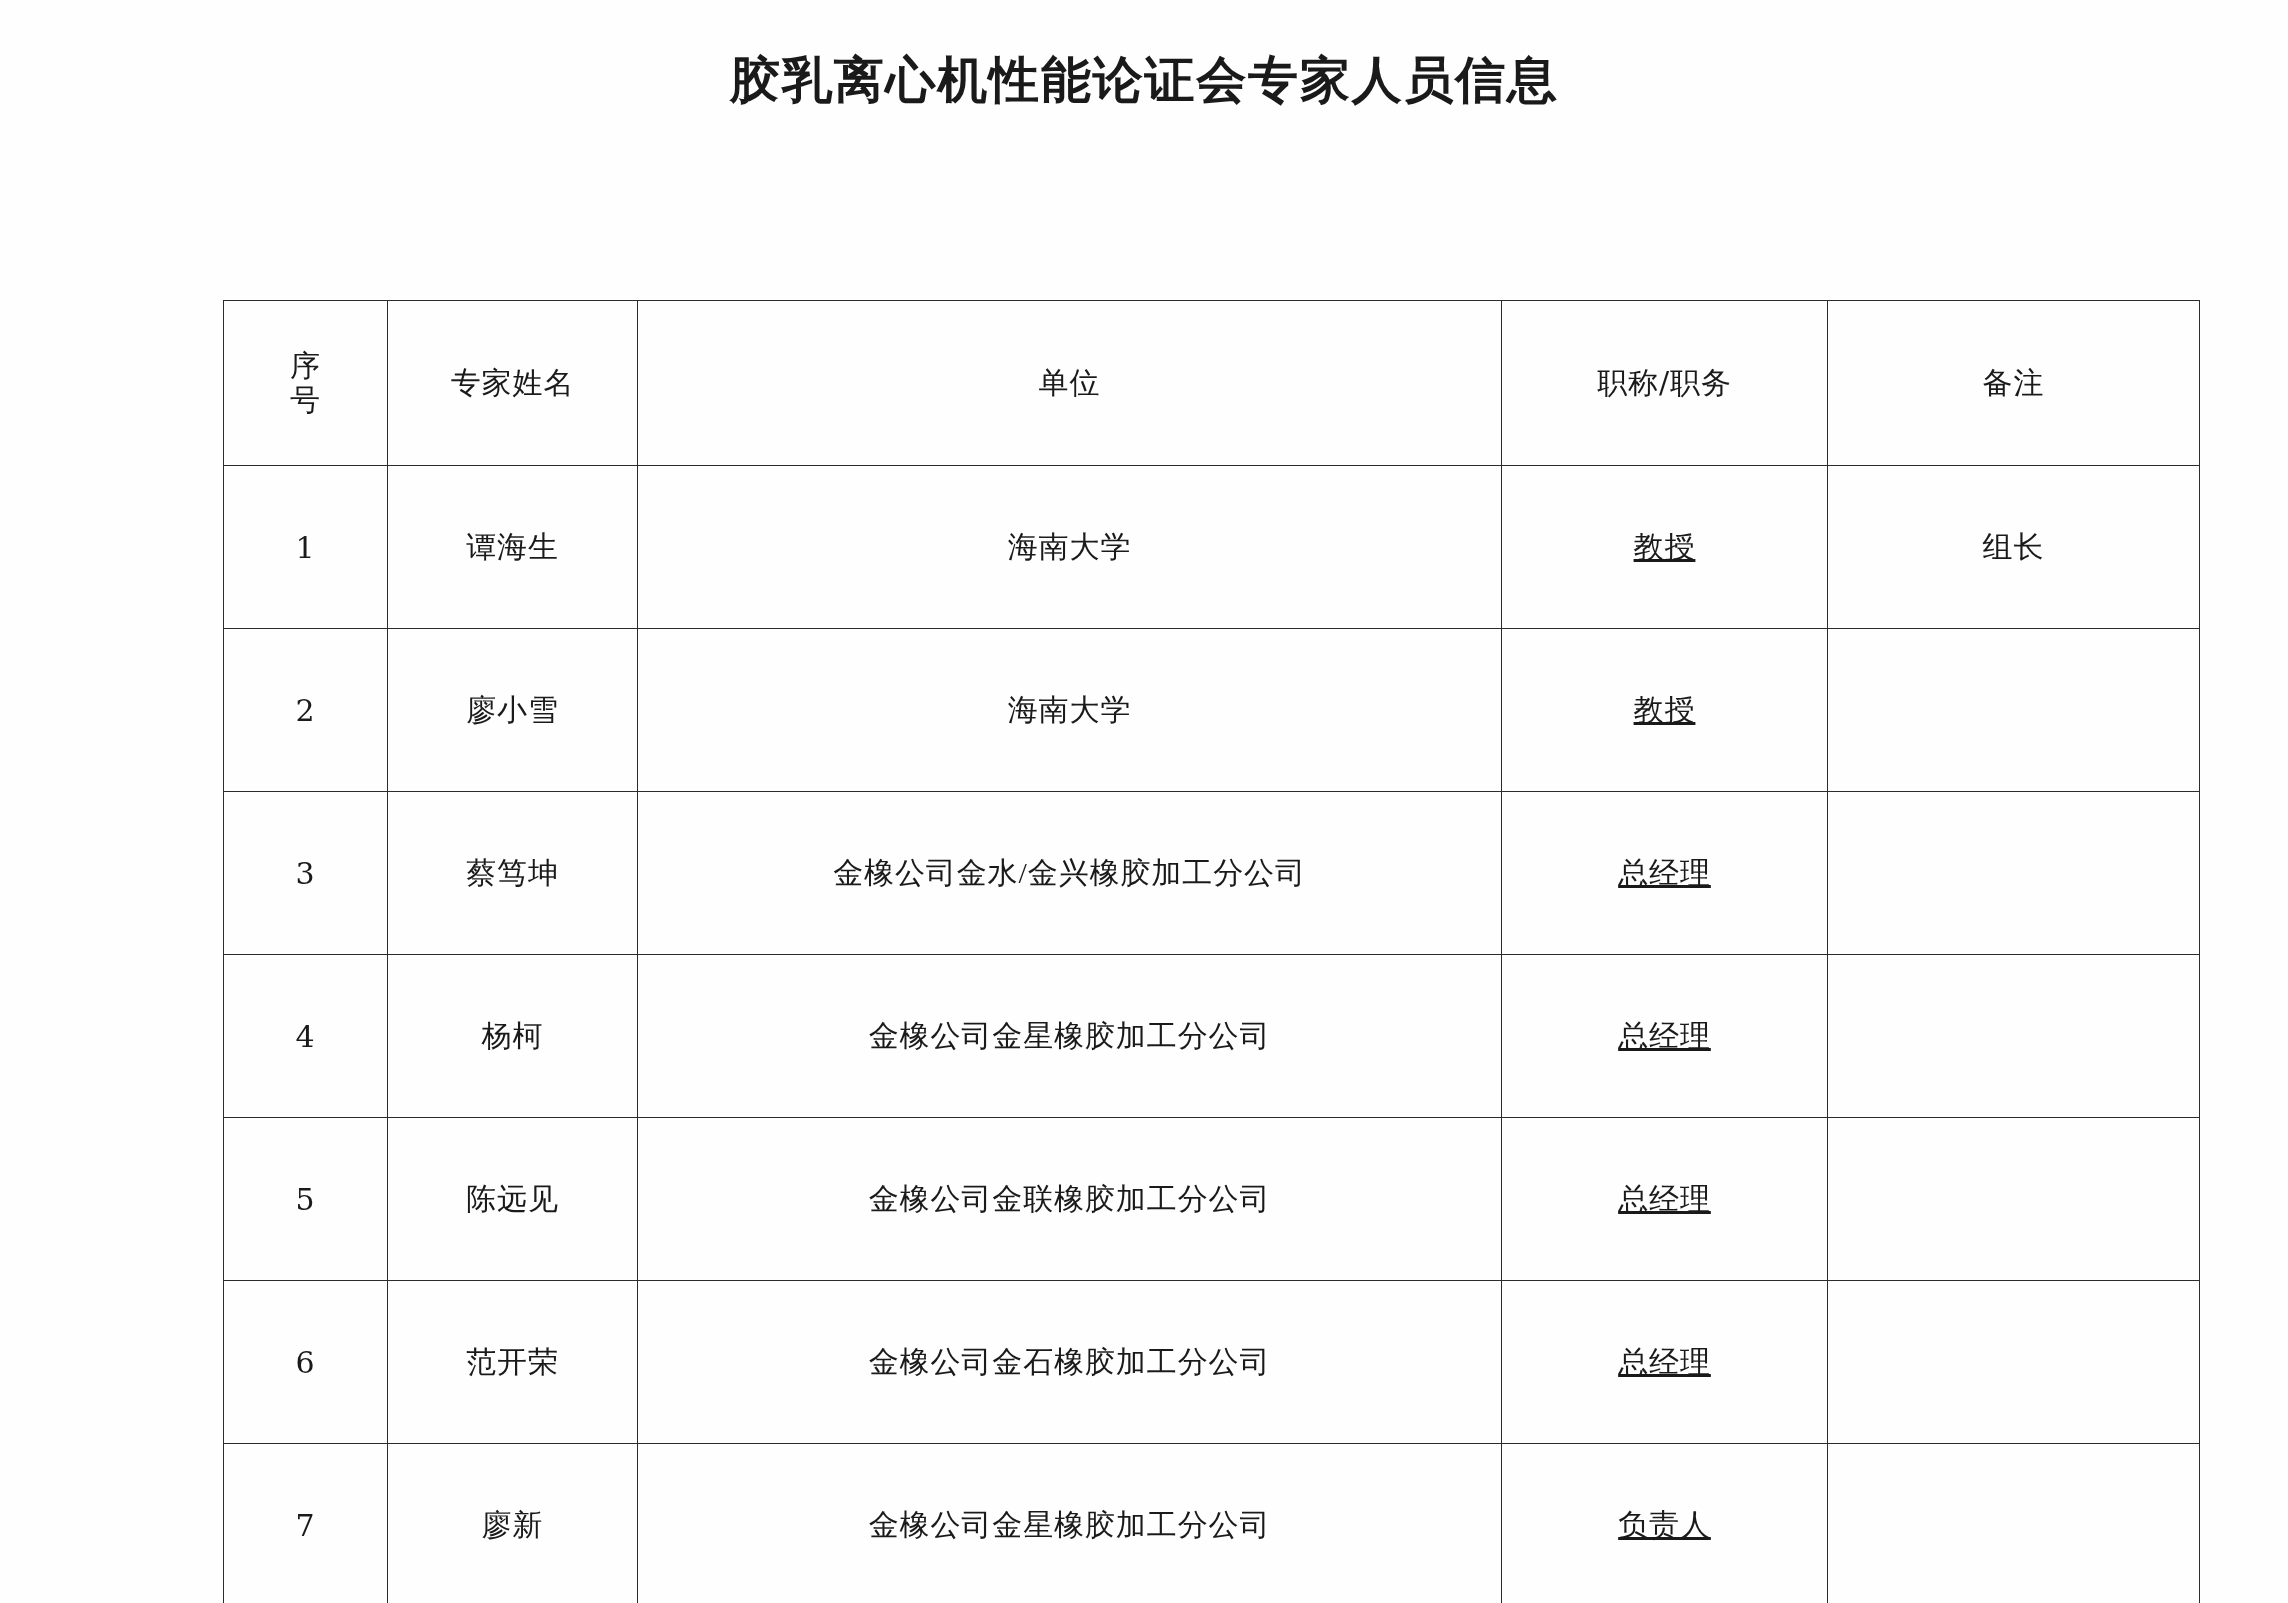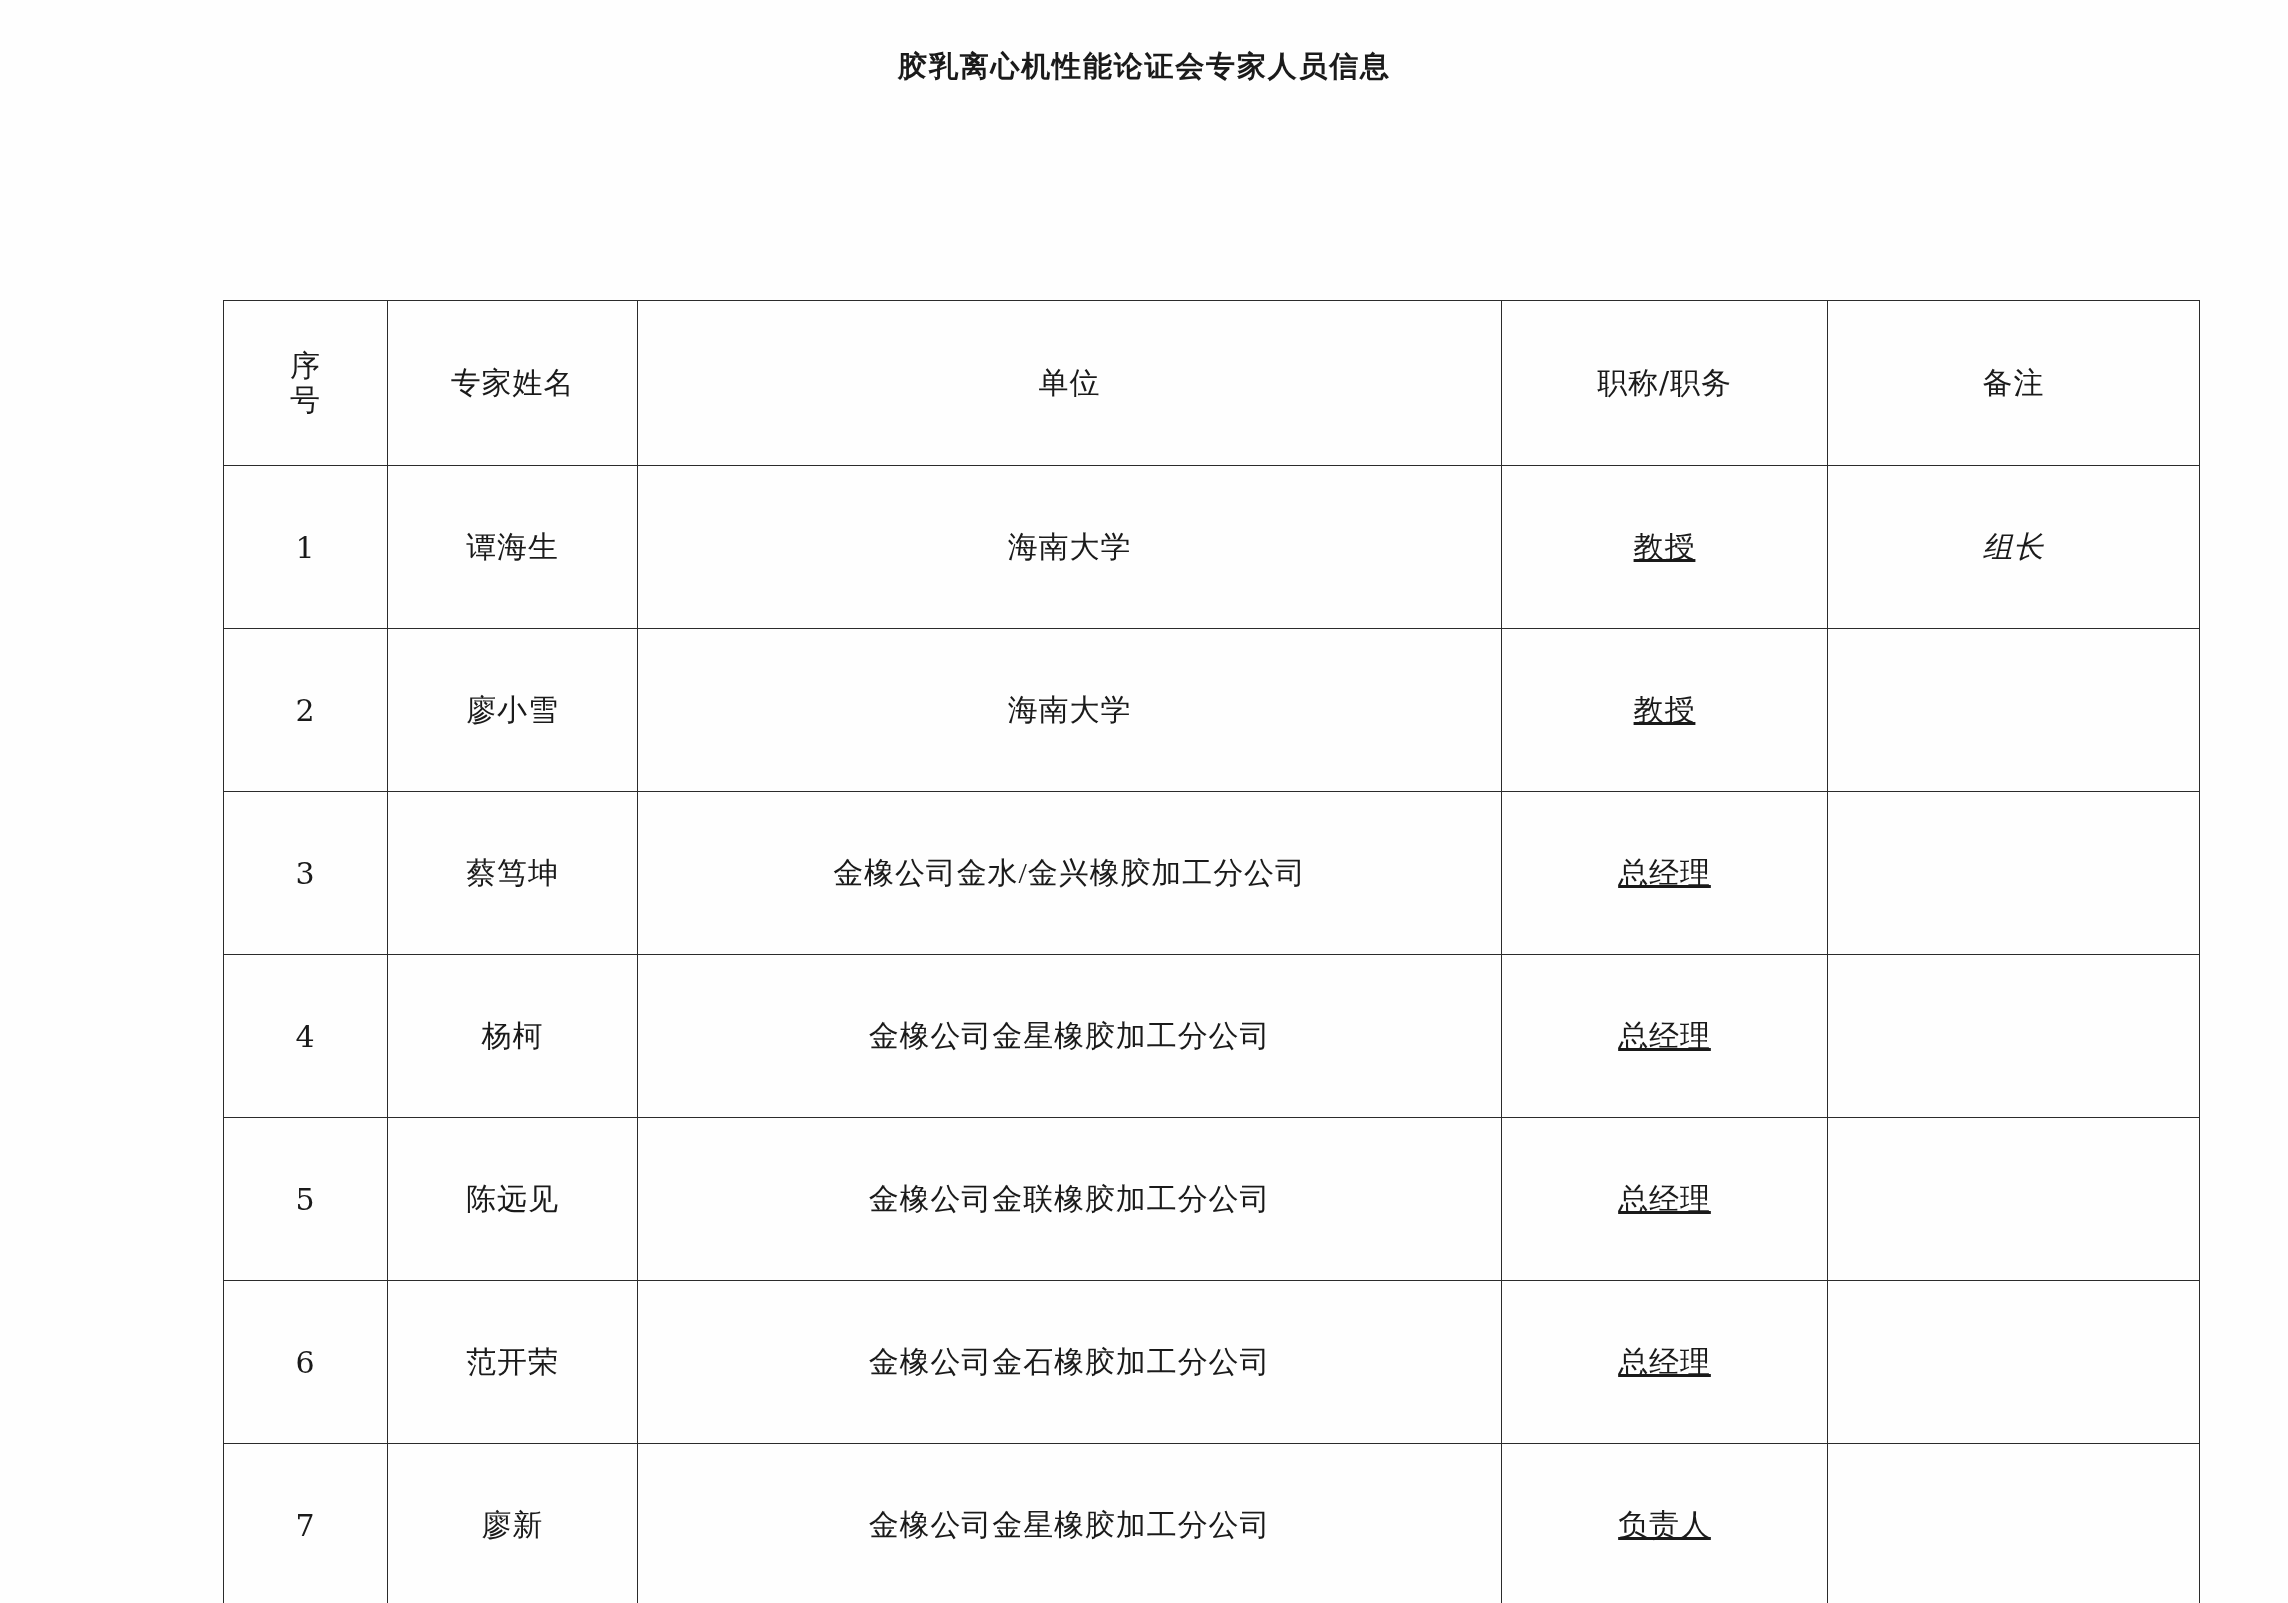--- a/index.html
+++ b/index.html
@@ -20,21 +20,21 @@
     position: absolute;
     inset: 0;
     background: #fefefe;
   }
   .doc-title {
     position: absolute;
     top: 47px;
     left: 0;
     width: 100%;
     text-align: center;
-    font-size: 29px;
+    font-size: 50px;
     font-weight: bold;
     letter-spacing: 1.8px;
     font-family: "DejaVu Serif", "Liberation Serif", serif;
   }
   .table-wrap {
     position: absolute;
     top: 300px;
     left: 223px;
     width: 1976px;
   }
@@ -63,21 +63,21 @@
 
   .head-seq {
     line-height: 1.12;
     font-size: 30px;
   }
   .head-seq span { display: block; }
 
   .cell-name { font-size: 33px; letter-spacing: 2.7px; }
   .cell-unit { font-size: 31px; letter-spacing: 0.9px; font-family: Liberation Serif, serif; }
   .cell-title { font-size: 31px; letter-spacing: 1.8px; text-decoration: underline; }
-  .cell-note { font-size: 31px; letter-spacing: 1.8px; font-style: italic; }
+  .cell-note { font-size: 31px; letter-spacing: 1.8px; }
   .cell-idx { font-size: 29px; }
 </style>
 </head>
 <body>
 
 <div class="page">
 
   <div class="doc-title">胶乳离心机性能论证会专家人员信息</div>
 
   <div class="table-wrap">

